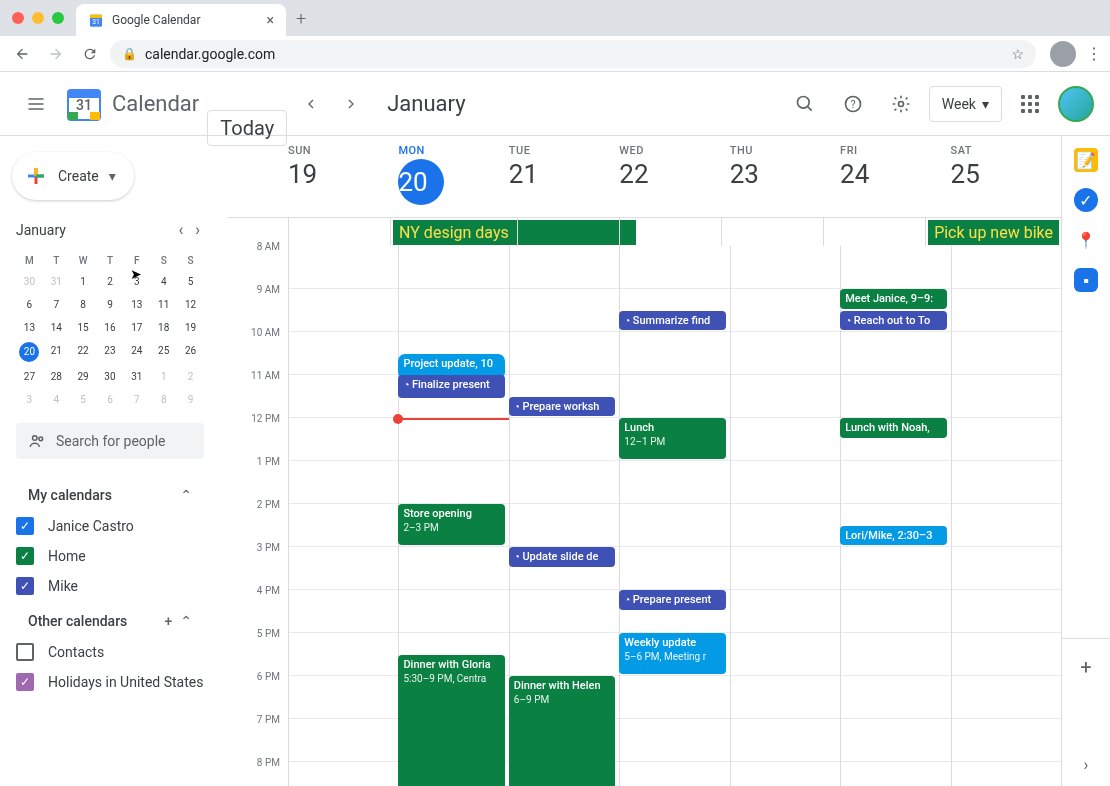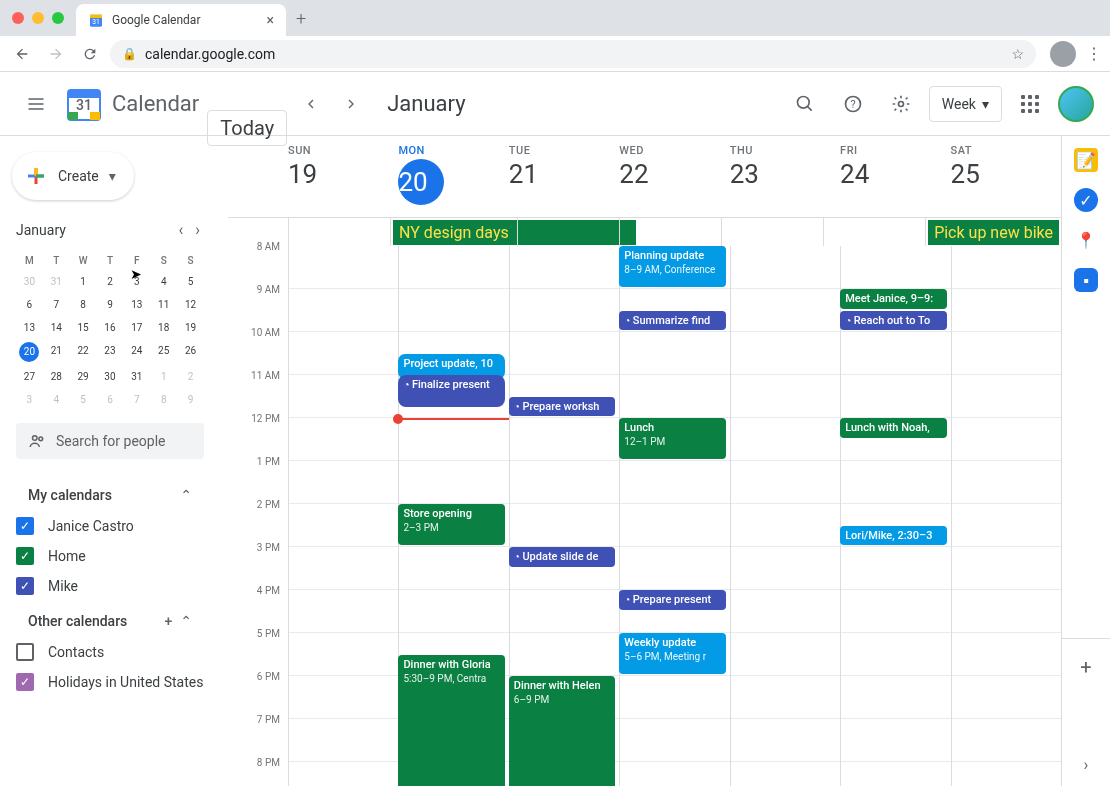--- a/index.html
+++ b/index.html
@@ -493,44 +493,40 @@
               <div class="grid-row"></div>
               <div class="grid-row"></div>
               <div class="grid-row"></div>
               <div class="grid-row"></div>
               <div class="grid-row"></div>
               <div class="grid-row"></div>
             </div>
             <div class="event ev-blue" style="left: 14.2857%; width: 13.7857%; top: 107.5px; height: 25px; border-radius: 7px;">
               <div class="ev-title">Project update, 10</div>
             </div>
-            <div class="event ev-indigo" style="left: 14.2857%; width: 13.7857%; top: 129px; height: 32px; border-radius: 8px;">
+            <div class="event ev-indigo" style="left: 14.2857%; width: 13.7857%; top: 129px; height: 23px;">
               <div class="ev-title task-icon">Finalize present</div>
             </div>
             <div class="event ev-green" style="left: 14.2857%; width: 13.7857%; top: 258px; height: 41px;">
               <div class="ev-title">Store opening</div>
               <div class="ev-sub">2–3 PM</div>
             </div>
             <div class="event ev-green" style="left: 14.2857%; width: 13.7857%; top: 408.5px; height: 148.5px;">
               <div class="ev-title">Dinner with Gloria</div>
               <div class="ev-sub">5:30–9 PM, Centra</div>
             </div>
             <div class="event ev-indigo" style="left: 28.5714%; width: 13.7857%; top: 150.5px; height: 19.5px;">
               <div class="ev-title task-icon">Prepare worksh</div>
             </div>
             <div class="event ev-indigo" style="left: 28.5714%; width: 13.7857%; top: 301px; height: 19.5px;">
               <div class="ev-title task-icon">Update slide de</div>
             </div>
             <div class="event ev-green" style="left: 28.5714%; width: 13.7857%; top: 430px; height: 127px;">
               <div class="ev-title">Dinner with Helen</div>
               <div class="ev-sub">6–9 PM</div>
-            </div>
-            <div class="event ev-blue" style="left: 42.8571%; width: 13.7857%; top: 0px; height: 41px;">
-              <div class="ev-title">Planning update</div>
-              <div class="ev-sub">8–9 AM, Conference</div>
             </div>
             <div class="event ev-indigo" style="left: 42.8571%; width: 13.7857%; top: 64.5px; height: 19.5px;">
               <div class="ev-title task-icon">Summarize find</div>
             </div>
             <div class="event ev-green" style="left: 42.8571%; width: 13.7857%; top: 172px; height: 41px;">
               <div class="ev-title">Lunch</div>
               <div class="ev-sub">12–1 PM</div>
             </div>
             <div class="event ev-indigo" style="left: 42.8571%; width: 13.7857%; top: 344px; height: 19.5px;">
               <div class="ev-title task-icon">Prepare present</div>

